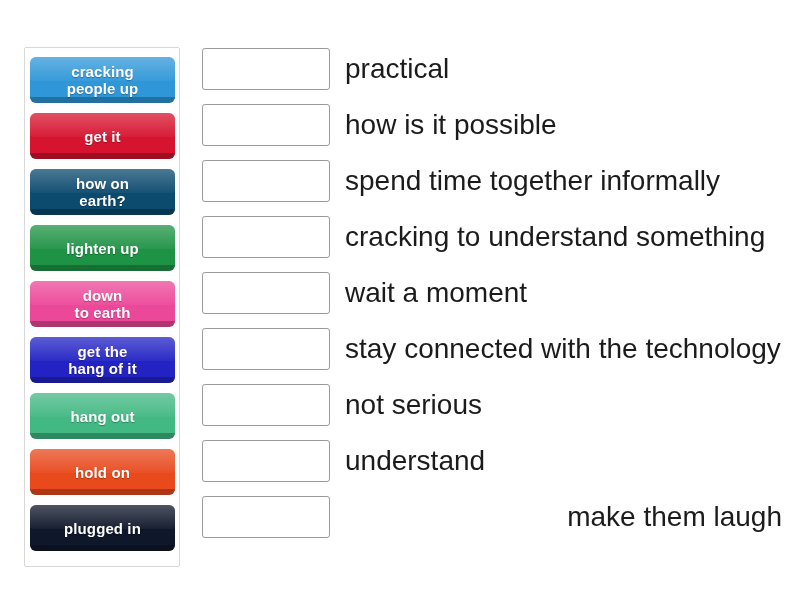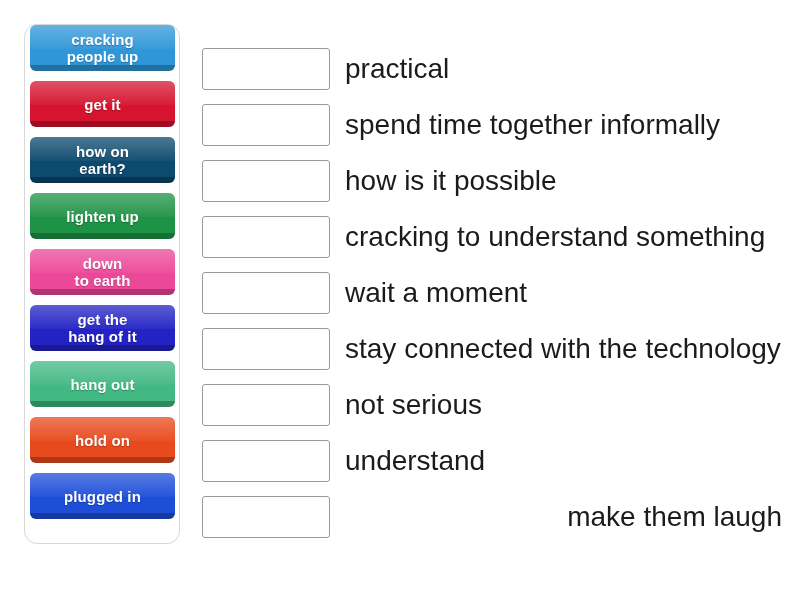--- a/index.html
+++ b/index.html
@@ -18,28 +18,28 @@
   #activity {
     position: relative;
     width: 800px;
     height: 600px;
   }
 
   
   #tile-bank {
     position: absolute;
     left: 24px;
-    top: 24px;
+    top: 47px;
     width: 156px;
     height: 520px;
     box-sizing: border-box;
     border: 1px solid #d8d8d8;
-    border-radius: 13px;
+    border-radius: 2px;
     background: #ffffff;
-    padding: 0 5px 9px 5px;
+    padding: 9px 5px 9px 5px;
   }
 
   .tile {
     position: relative;
     width: 145px;
     height: 46px;
     margin: 0 auto 10px auto;
     border-radius: 6px;
     box-sizing: border-box;
     display: flex;
@@ -148,45 +148,45 @@
     <div class="tile" style="background-color: rgb(35, 35, 196); margin-top: 8px;">
       <span class="tile-label">get the
 hang of it</span>
     </div>
     <div class="tile" style="background-color: rgb(66, 184, 131);">
       <span class="tile-label">hang out</span>
     </div>
     <div class="tile" style="background-color: rgb(232, 73, 29);">
       <span class="tile-label">hold on</span>
     </div>
-    <div class="tile" style="background-color: #1d4ed8;">
+    <div class="tile" style="background-color: #0f172a;">
       <span class="tile-label">plugged in</span>
     </div>
 
   </div>
 
   <div id="answer-list">
 
     <div class="answer-row">
       <div class="drop-box"></div>
       <div class="answer-text">practical</div>
     </div>
 
     <div class="answer-row">
       <div class="drop-box"></div>
+      <div class="answer-text">how is it possible</div>
+    </div>
+
+    <div class="answer-row">
+      <div class="drop-box"></div>
       <div class="answer-text">spend time together informally</div>
     </div>
 
     <div class="answer-row">
       <div class="drop-box"></div>
-      <div class="answer-text">how is it possible</div>
-    </div>
-
-    <div class="answer-row">
-      <div class="drop-box"></div>
       <div class="answer-text">cracking to understand something</div>
     </div>
 
     <div class="answer-row">
       <div class="drop-box"></div>
       <div class="answer-text">wait a moment</div>
     </div>
 
     <div class="answer-row">
       <div class="drop-box"></div>

